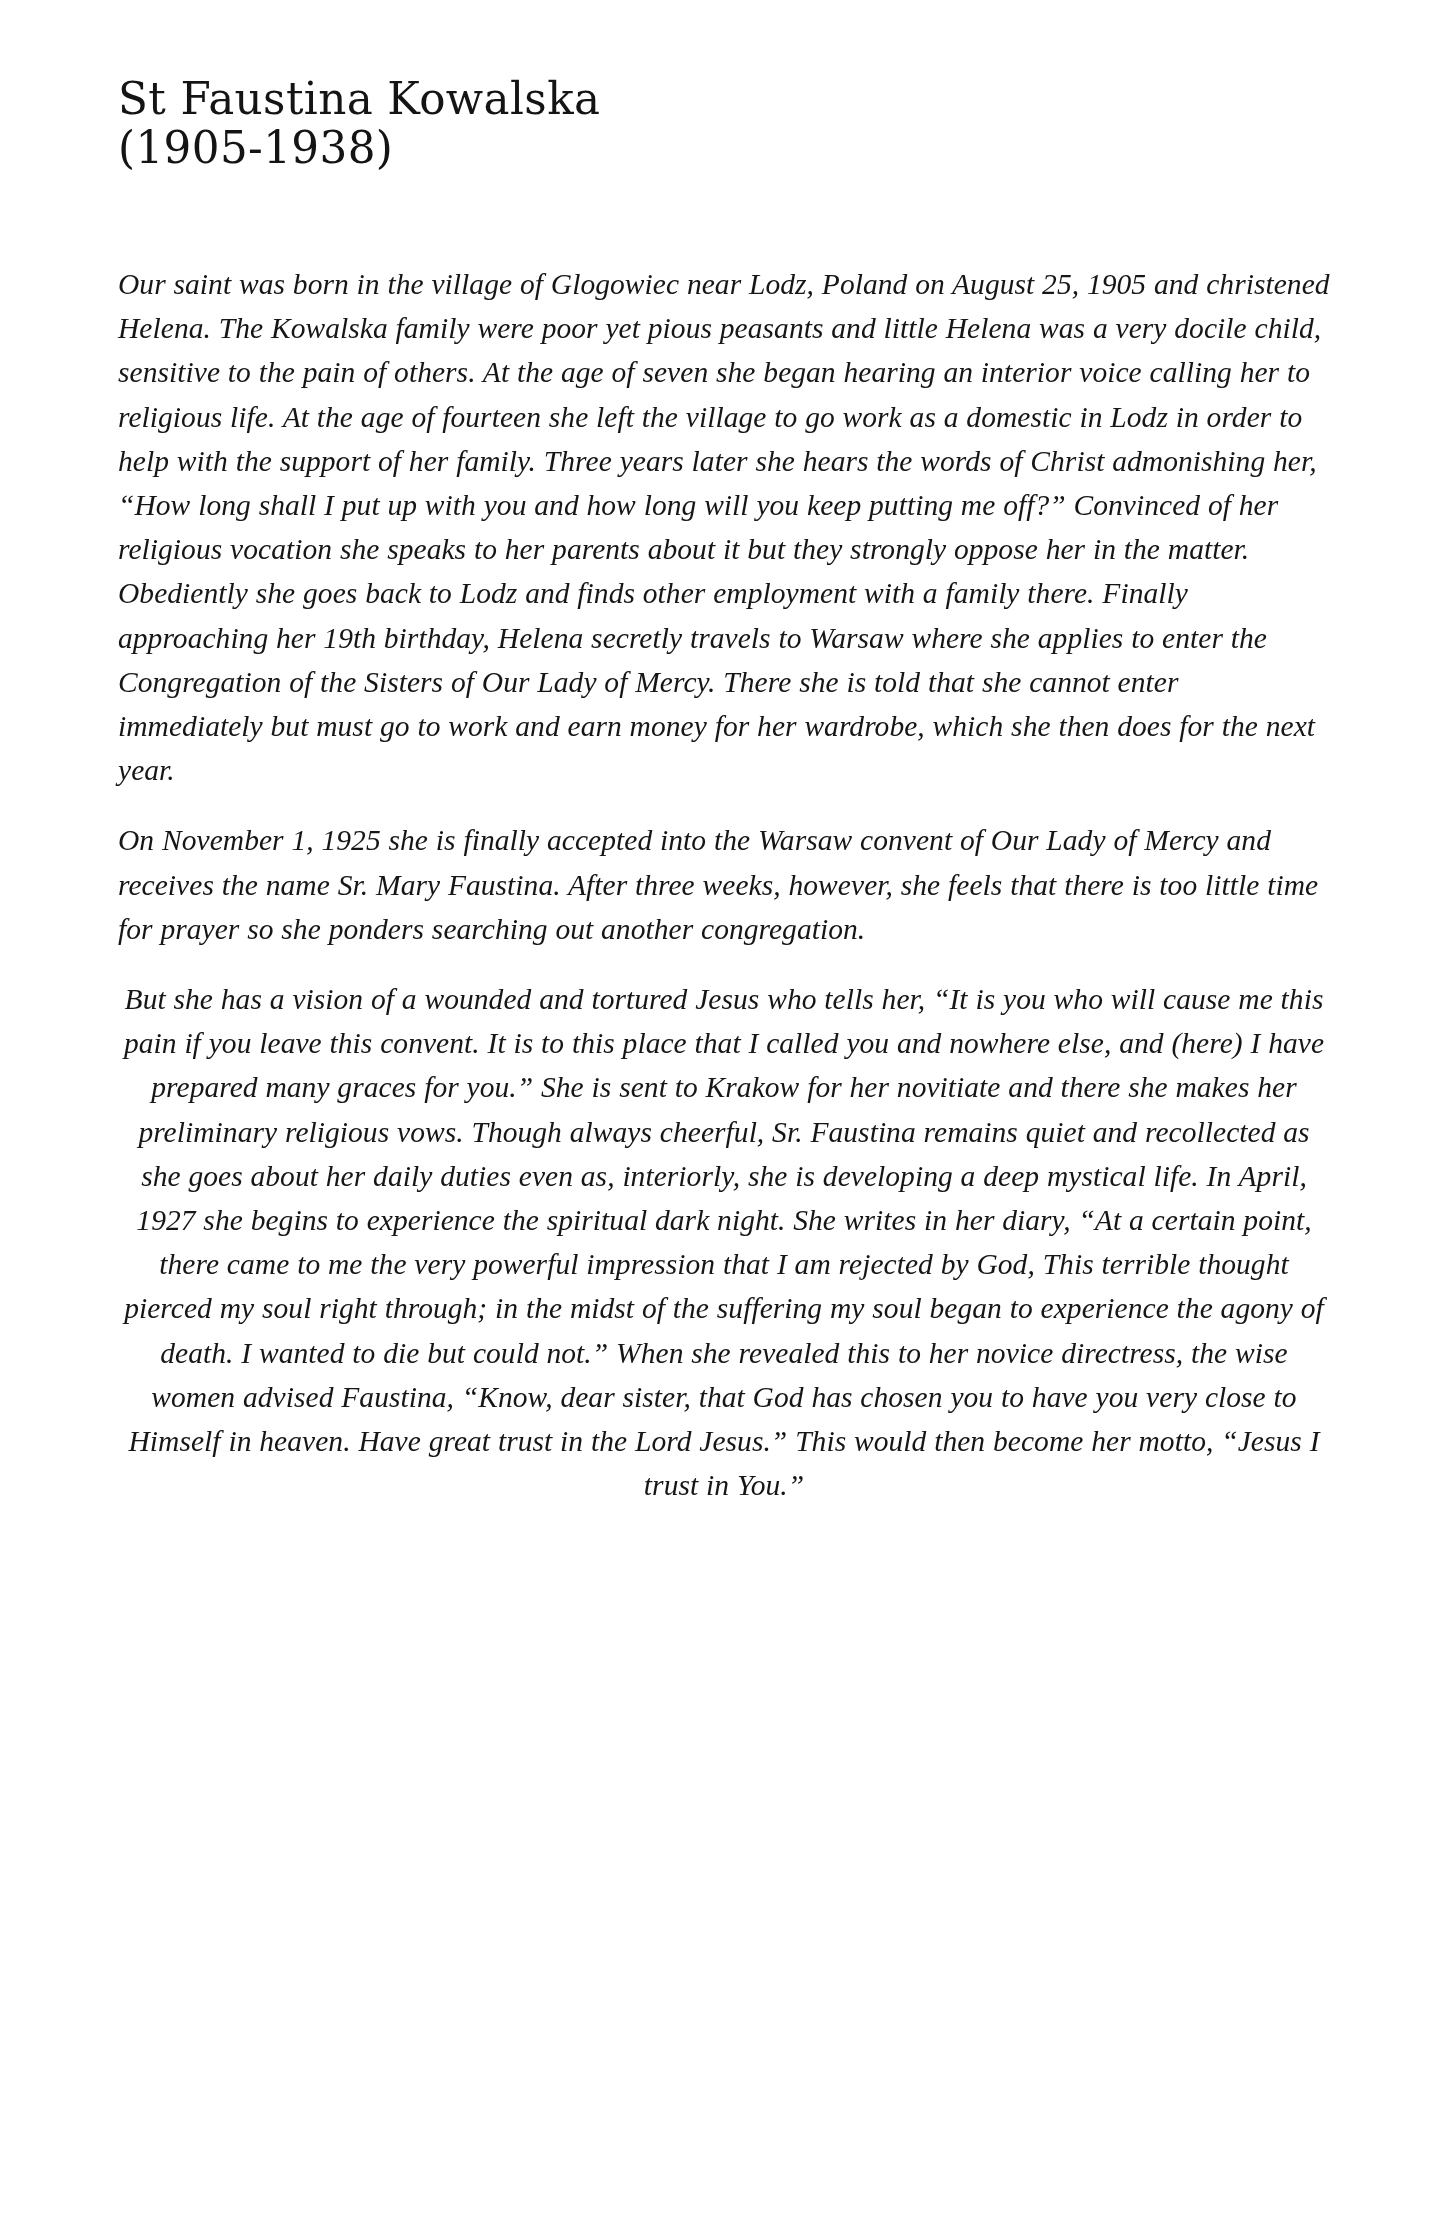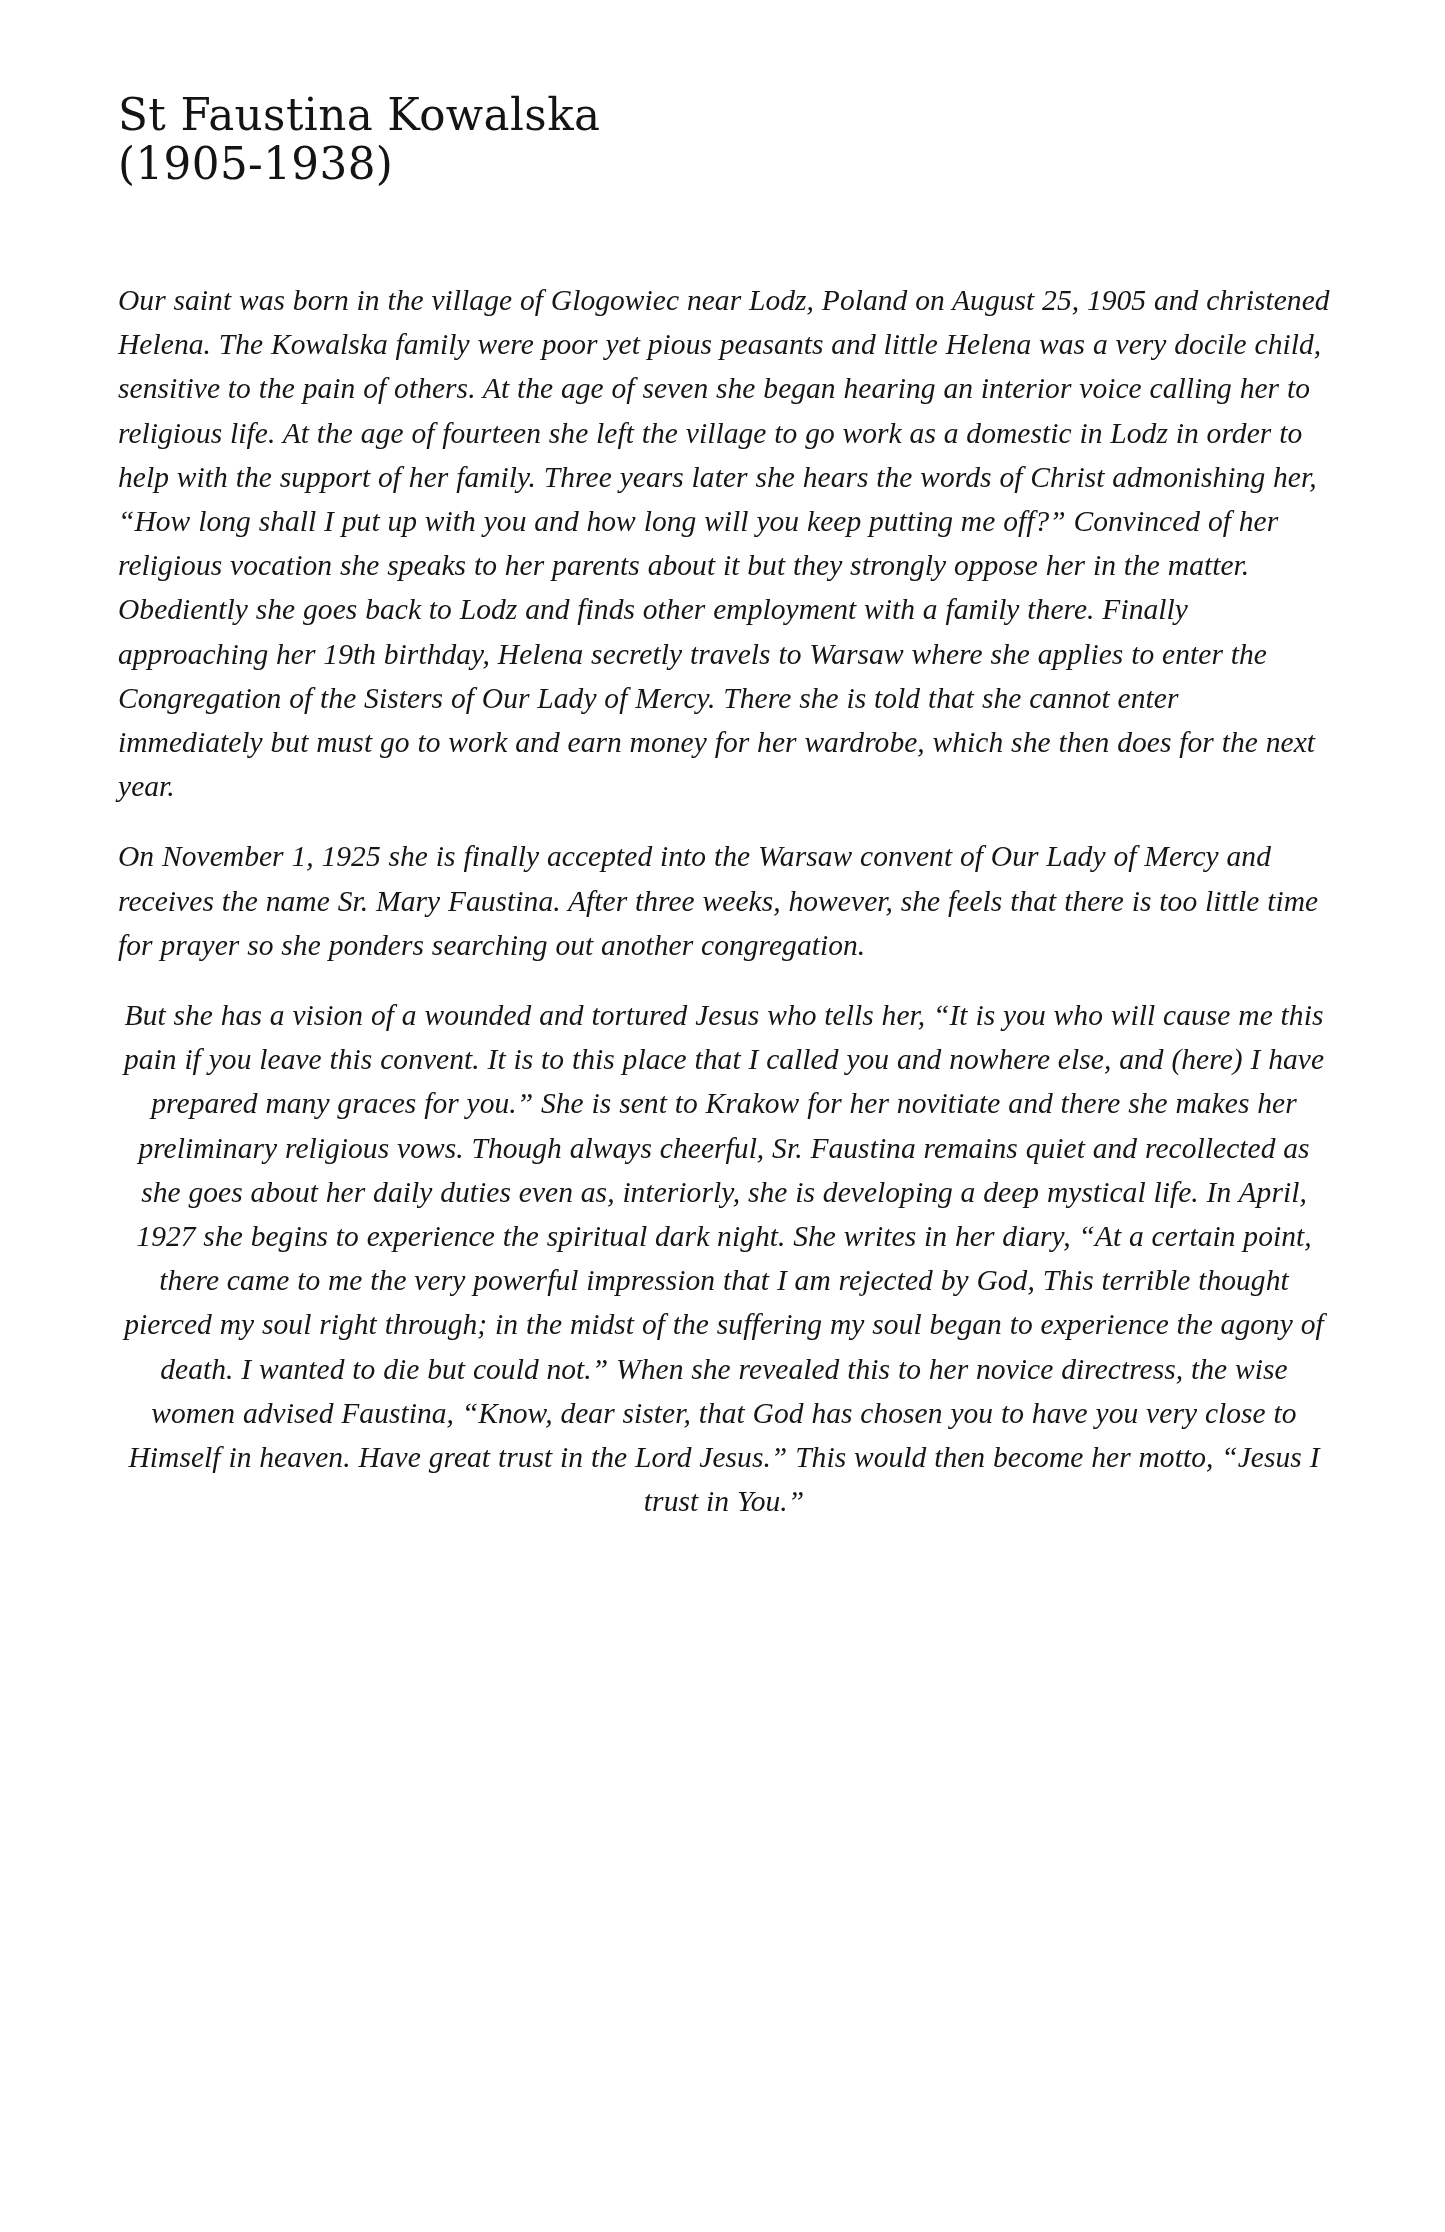--- a/index.html
+++ b/index.html
@@ -6,21 +6,21 @@
   html, body {
     margin: 0;
     padding: 0;
     background: #ffffff;
   }
 
   .page {
     position: relative;
     width: 1445px;
     height: 1798px;
-    margin: 16px auto;
+    margin: 0 auto;
     background: #ffffff;
     overflow: hidden;
     box-sizing: border-box;
   }
 
   
   .title-block {
     position: absolute;
     left: 118px;
     top: 74px;

